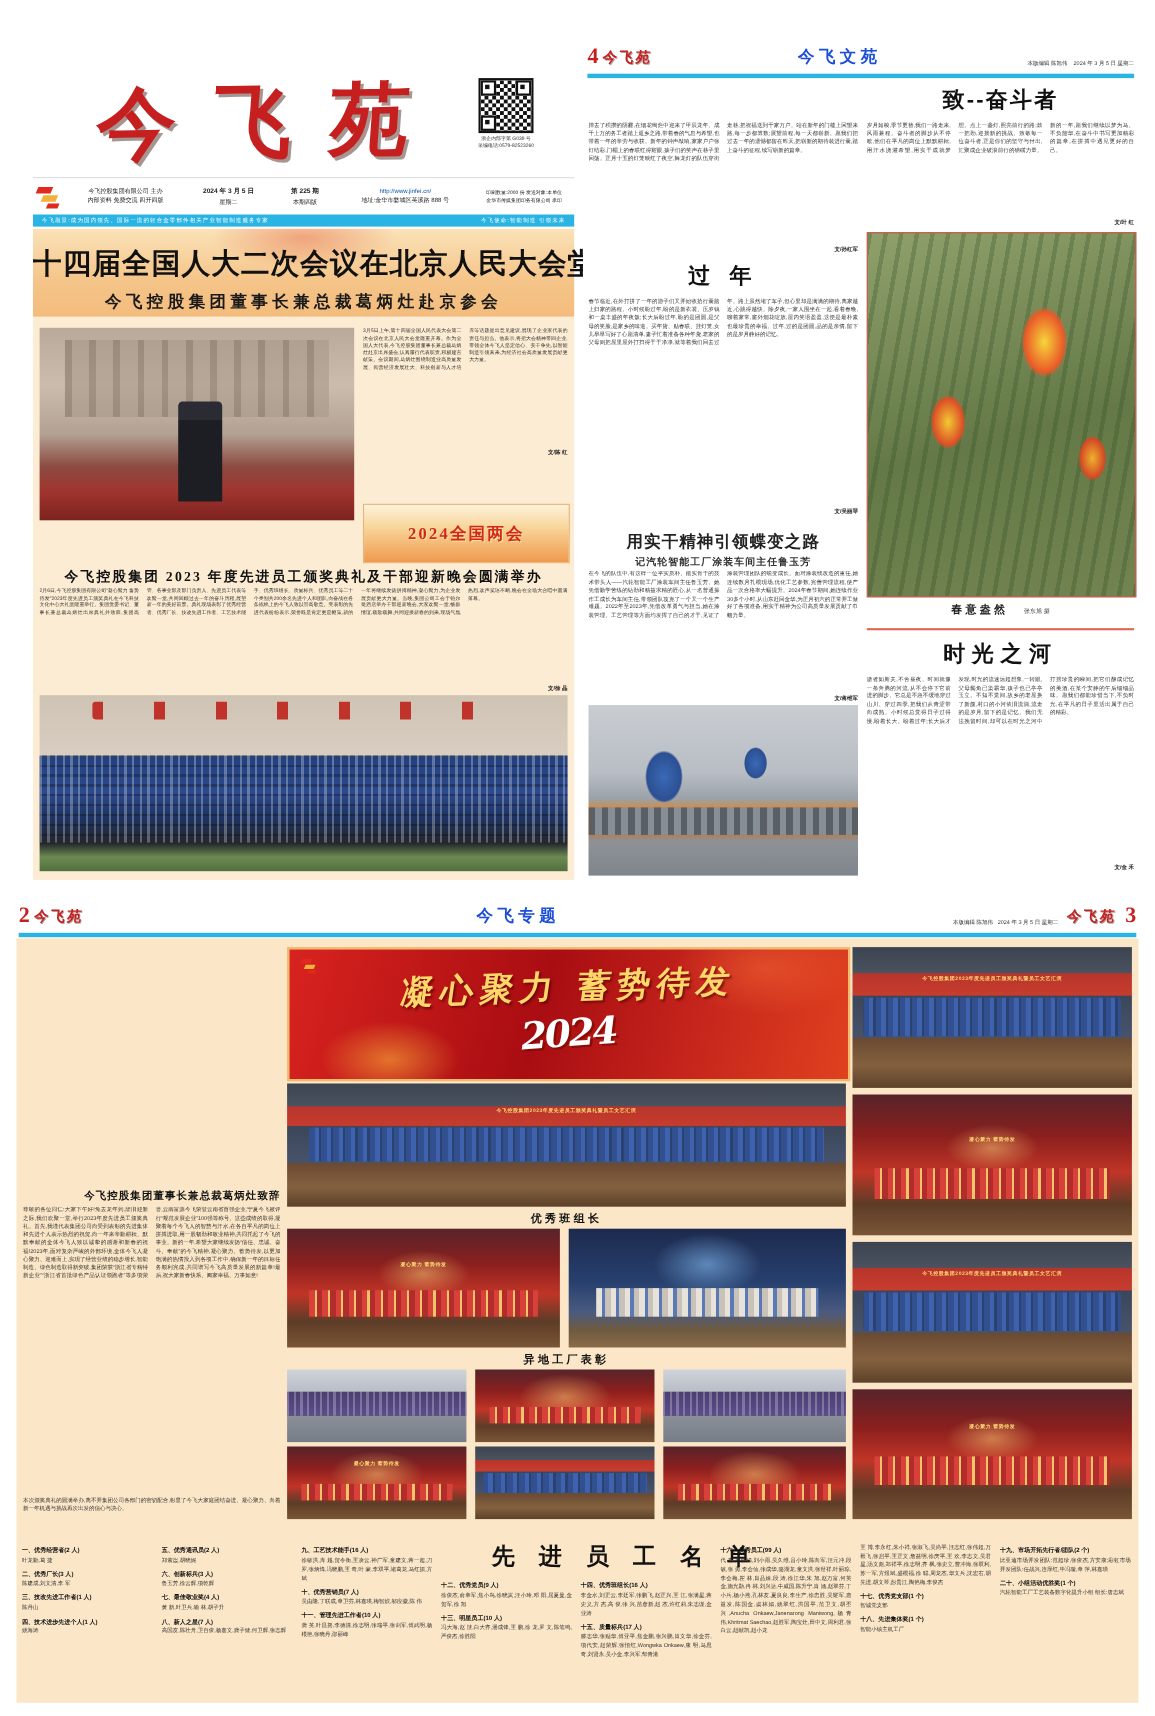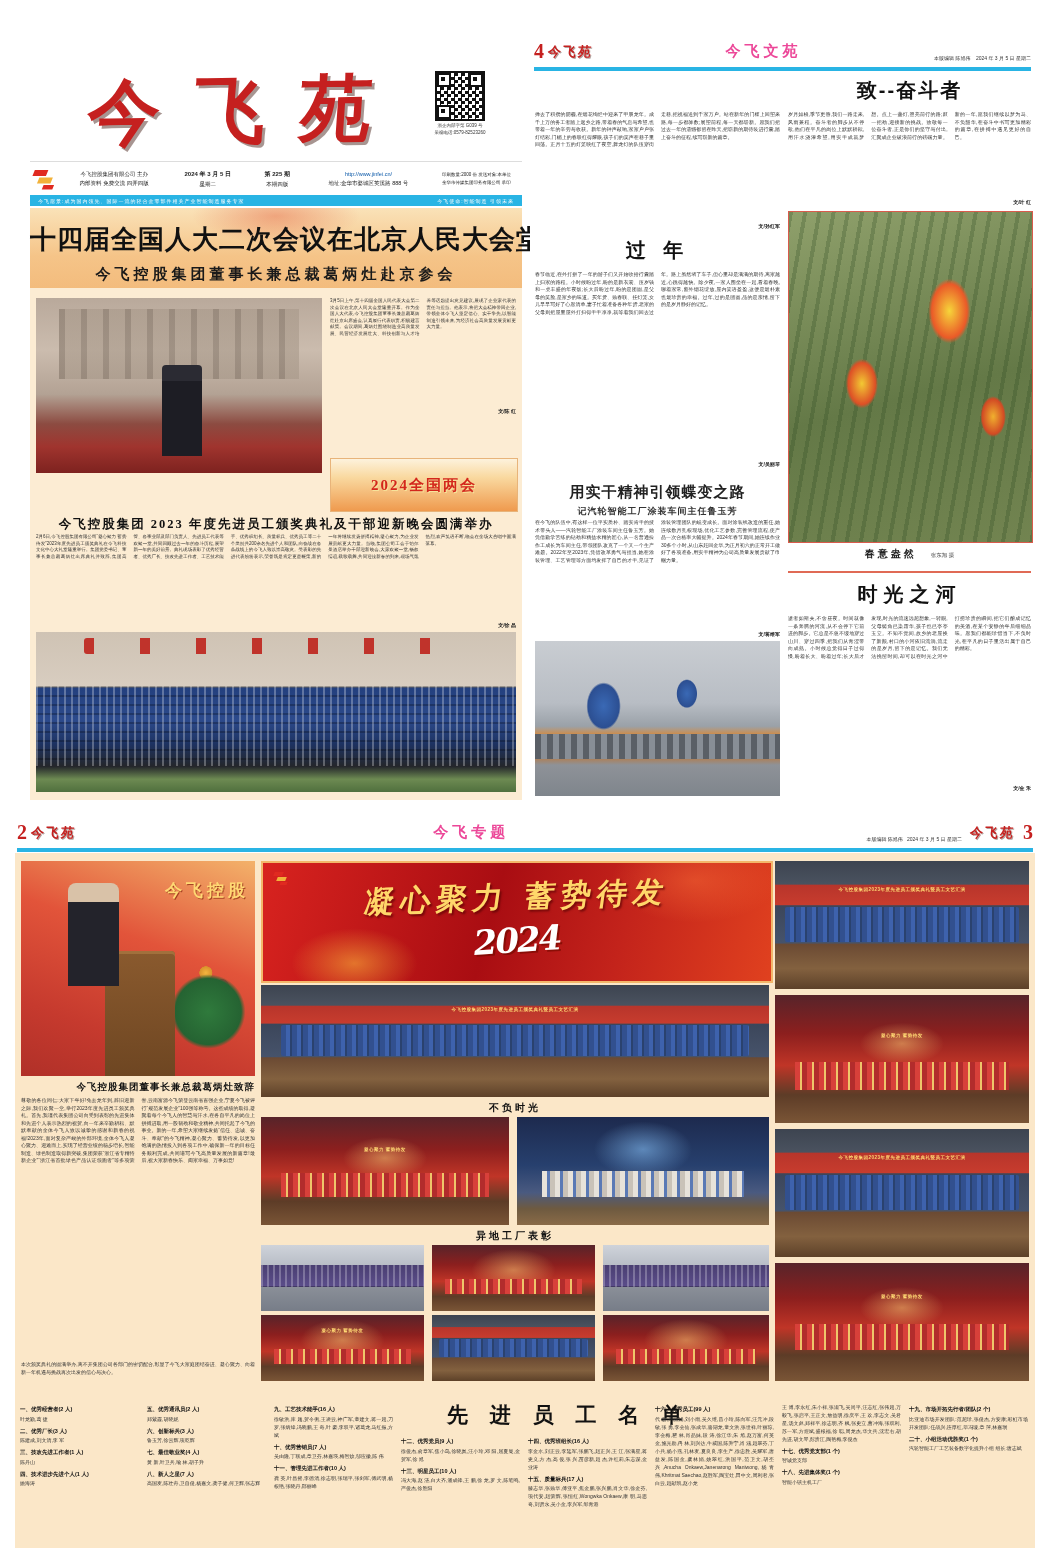--- a/index.html
+++ b/index.html
@@ -88,21 +88,21 @@
   .ph-purple{background:linear-gradient(180deg,#cfd3da 0%,#b9bec7 30%,#4a3f72 31%,#5b4d8a 62%,#3f3660 63%,#8a8f98 64%,#777d88 100%);}
   .ph-purple:before{content:"";position:absolute;left:0;top:30%;width:100%;height:34%;
     background:repeating-linear-gradient(90deg,rgba(255,255,255,.25) 0 2px,transparent 2px 6px);}
   .stage-banner-txt{position:absolute;left:6%;top:20%;width:88%;text-align:center;color:#ffd873;
     font-size:4.5px;font-weight:bold;letter-spacing:.5px;white-space:nowrap;overflow:hidden;}
   .cap{font-size:10px;font-weight:bold;color:#111;text-align:center;letter-spacing:3px;}
   
   .phead{display:flex;align-items:flex-end;justify-content:space-between;}
   .pnum{font-family:"Liberation Serif",serif;font-weight:900;color:#c5201f;font-size:20px;line-height:1;}
   .pmast{font-family:"DejaVu Serif",serif;font-weight:900;color:#c5201f;font-size:13px;transform:skew(-6deg);letter-spacing:2px;text-shadow:1px 1px 0 rgba(60,20,10,.4);}
-  .psec{font-size:15px;font-weight:900;color:#ec4899;letter-spacing:4px;}
+  .psec{font-size:15px;font-weight:900;color:#1d4ed8;letter-spacing:4px;}
   .pmeta{font-size:5px;color:#333;}
   .blueline{background:#29b4e4;height:3.5px;}
   .art-title{font-size:20px;font-weight:900;color:#111;text-align:center;letter-spacing:6px;}
   .art-sub{font-size:9px;font-weight:bold;color:#333;text-align:center;letter-spacing:1px;font-family:"Liberation Serif",serif;}
   .redrule{height:2px;background:#e06a55;}
   
   .spread-bg{background:#fbe7c8;}
   .redbanner{background:
     radial-gradient(90px 50px at 18% 85%,rgba(255,190,60,.55),transparent 70%),
     radial-gradient(120px 60px at 85% 15%,rgba(255,120,60,.4),transparent 70%),
@@ -261,41 +261,38 @@
         <span>2024 年 3 月 5 日  星期二</span>
       </span>
       <span class="pmast">今飞苑</span>
       <span class="pnum">3</span>
     </div>
   </div>
   <div class="abs blueline" style="left:2px;top:28px;width:1016px;"></div>
 
   <div class="abs spread-bg" style="left:0;top:33px;width:1020px;height:695px;">
 
-    <div class="ph ph-speaker" style="left:6px;top:8px;width:234px;height:215px;">
-      <span style="position:absolute;right:6px;top:18px;font-family:'Liberation Serif',serif;font-weight:900;font-size:17px;color:#ffd873;letter-spacing:4px;text-shadow:1px 1px 0 rgba(120,20,0,.6);">今飞控股</span>
-    </div>
     <div class="abs speech-cap" style="left:6px;top:228px;width:234px;">今飞控股集团董事长兼总裁葛炳灶致辞</div>
     <div class="abs tiny cols2" style="left:6px;top:244px;width:234px;height:262px;overflow:hidden;">尊敬的各位同仁:大家下午好!兔去龙年到,辞旧迎新之际,我们欢聚一堂,举行2023年度先进员工颁奖典礼。首先,我谨代表集团公司向受到表彰的先进集体和先进个人表示热烈的祝贺,向一年来辛勤耕耘、默默奉献的全体今飞人致以诚挚的感谢和新春的祝福!2023年,面对复杂严峻的外部环境,全体今飞人凝心聚力、迎难而上,实现了经营业绩的稳步增长,智能制造、绿色制造取得新突破,集团荣获“浙江省专精特新企业”“浙江省首批绿色产品认证领跑者”等多项荣誉,云南富源今飞荣登云南省百强企业,宁夏今飞被评行“规范发展企业”100强等称号。这些成绩的取得,凝聚着每个今飞人的智慧与汗水,在各自平凡的岗位上拼搏进取,用一股韧劲和敬业精神,共同托起了今飞的事业。新的一年,希望大家继续发扬“信任、忠诚、奋斗、奉献”的今飞精神,凝心聚力、蓄势待发,以更加饱满的热情投入到各项工作中,确保新一年的目标任务顺利完成,共同谱写今飞高质量发展的新篇章!最后,祝大家新春快乐、阖家幸福、万事如意!</div>
     <div class="abs tiny" style="left:6px;top:508px;width:234px;height:30px;overflow:hidden;">本次颁奖典礼的圆满举办,离不开集团公司各部门的密切配合,彰显了今飞大家庭团结奋进、凝心聚力、向着新一年机遇与挑战再次出发的信心与决心。</div>
 
     <div class="abs redbanner" style="left:246px;top:8px;width:508px;height:118px;border:2px solid #f3b76a;">
       <div class="jflogo" style="position:absolute;left:10px;top:8px;">
           <i></i>
           <i></i>
           <i></i>
         </div>
       <div class="slogan" style="text-align:center;margin-top:14px;">凝心聚力 蓄势待发</div>
       <div class="byear" style="text-align:center;margin-top:2px;">2024</div>
     </div>
 
     <div class="ph ph-stage" style="left:246px;top:132px;width:508px;height:112px;">
       <div class="stage-banner-txt">今飞控股集团2023年度先进员工颁奖典礼暨员工文艺汇演</div>
     </div>
-    <div class="abs cap" style="left:246px;top:248px;width:508px;">不负时光</div>
+    <div class="abs cap" style="left:246px;top:248px;width:508px;">优秀班组长</div>
     <div class="ph ph-redstage" style="left:246px;top:264px;width:248px;height:108px;">
       <div class="stage-banner-txt" style="top:28%;">凝心聚力 蓄势待发</div>
     </div>
     <div class="ph ph-bluestage" style="left:502px;top:264px;width:252px;height:108px;"></div>
     <div class="abs cap" style="left:246px;top:376px;width:508px;">异地工厂表彰</div>
 
     <div class="ph ph-purple" style="left:246px;top:392px;width:163px;height:66px;"></div>
     <div class="ph ph-redstage" style="left:417px;top:392px;width:163px;height:66px;"></div>
     <div class="ph ph-purple" style="left:588px;top:392px;width:166px;height:66px;"></div>
     <div class="ph ph-redstage" style="left:246px;top:462px;width:163px;height:66px;">

